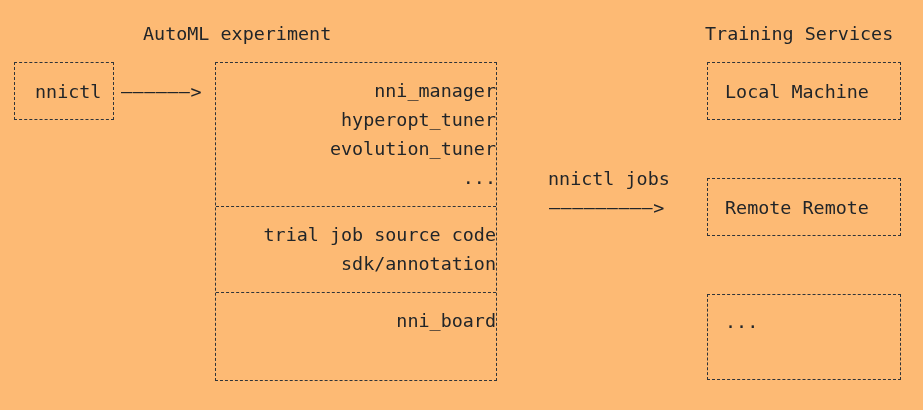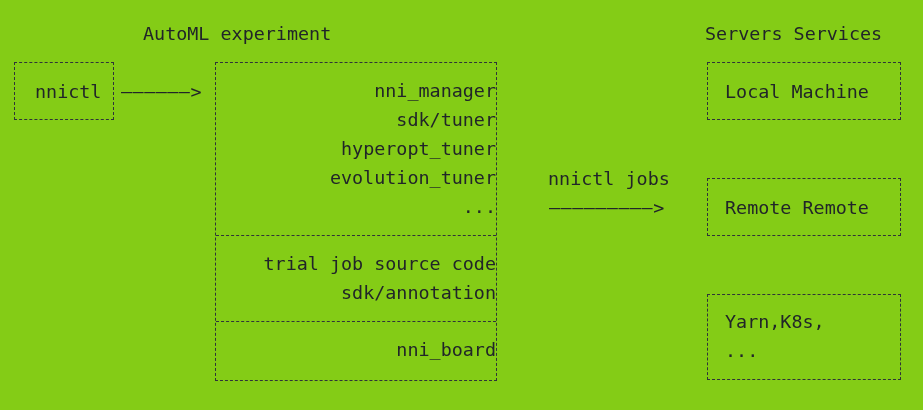--- a/index.html
+++ b/index.html
@@ -1,20 +1,20 @@
 <!DOCTYPE html>
 <html><head>
 <meta charset="utf-8">
 <style>
   html, body { margin: 0; padding: 0; background: #f6f8fa; }
   .canvas {
     position: relative;
     width: 923px;
     height: 410px;
-    background: #84cc16;
+    background: #fdba74;
     font-family: "DejaVu Sans Mono", "Liberation Mono", monospace;
     font-size: 18.4px;
     line-height: 29px;
     color: #212529;
     overflow: hidden;
   }
   .abs { position: absolute; }
   .hdr { top: 19px; white-space: pre; }
   .box {
     position: absolute;
@@ -43,32 +43,31 @@
   .arrow-1 { left: 121px; top: 77px; }
   .arrow-2 { left: 549px; top: 193px; }
   .trial-jobs { left: 548px; top: 164px; white-space: pre; }
 </style>
 </head>
 <body>
 
 <div class="canvas">
 
   <div class="abs hdr" style="left:143px">AutoML experiment</div>
-  <div class="abs hdr" style="left:705px">Servers Services</div>
+  <div class="abs hdr" style="left:705px">Training Services</div>
 
   <div class="box nnictl-box single-line">
     <span class="ln">nnictl</span>
   </div>
 
   <div class="abs arrow arrow-1">——————&gt;</div>
 
   <div class="box manager-box">
     <div class="sec">
       <div class="ln ind-2">nni_manager</div>
-      <div class="ln ind-4">sdk/tuner</div>
       <div class="ln ind-6">hyperopt_tuner</div>
       <div class="ln ind-6">evolution_tuner</div>
       <div class="ln ind-6">...</div>
     </div>
     <div class="sec">
       <div class="ln ind-2">trial job source code</div>
       <div class="ln ind-4">sdk/annotation</div>
     </div>
     <div class="sec">
       <div class="ln ind-2">nni_board</div>
@@ -78,17 +77,16 @@
   <div class="abs trial-jobs">nnictl jobs</div>
   <div class="abs arrow arrow-2">—————————&gt;</div>
 
   <div class="box svc svc-1 single-line">
     <span class="ln">Local Machine</span>
   </div>
   <div class="box svc svc-2 single-line">
     <span class="ln">Remote Remote</span>
   </div>
   <div class="box svc svc-3">
-    <div class="ln">Yarn,K8s,</div>
     <div class="ln">...</div>
   </div>
 
 </div>
 
 </body></html>

